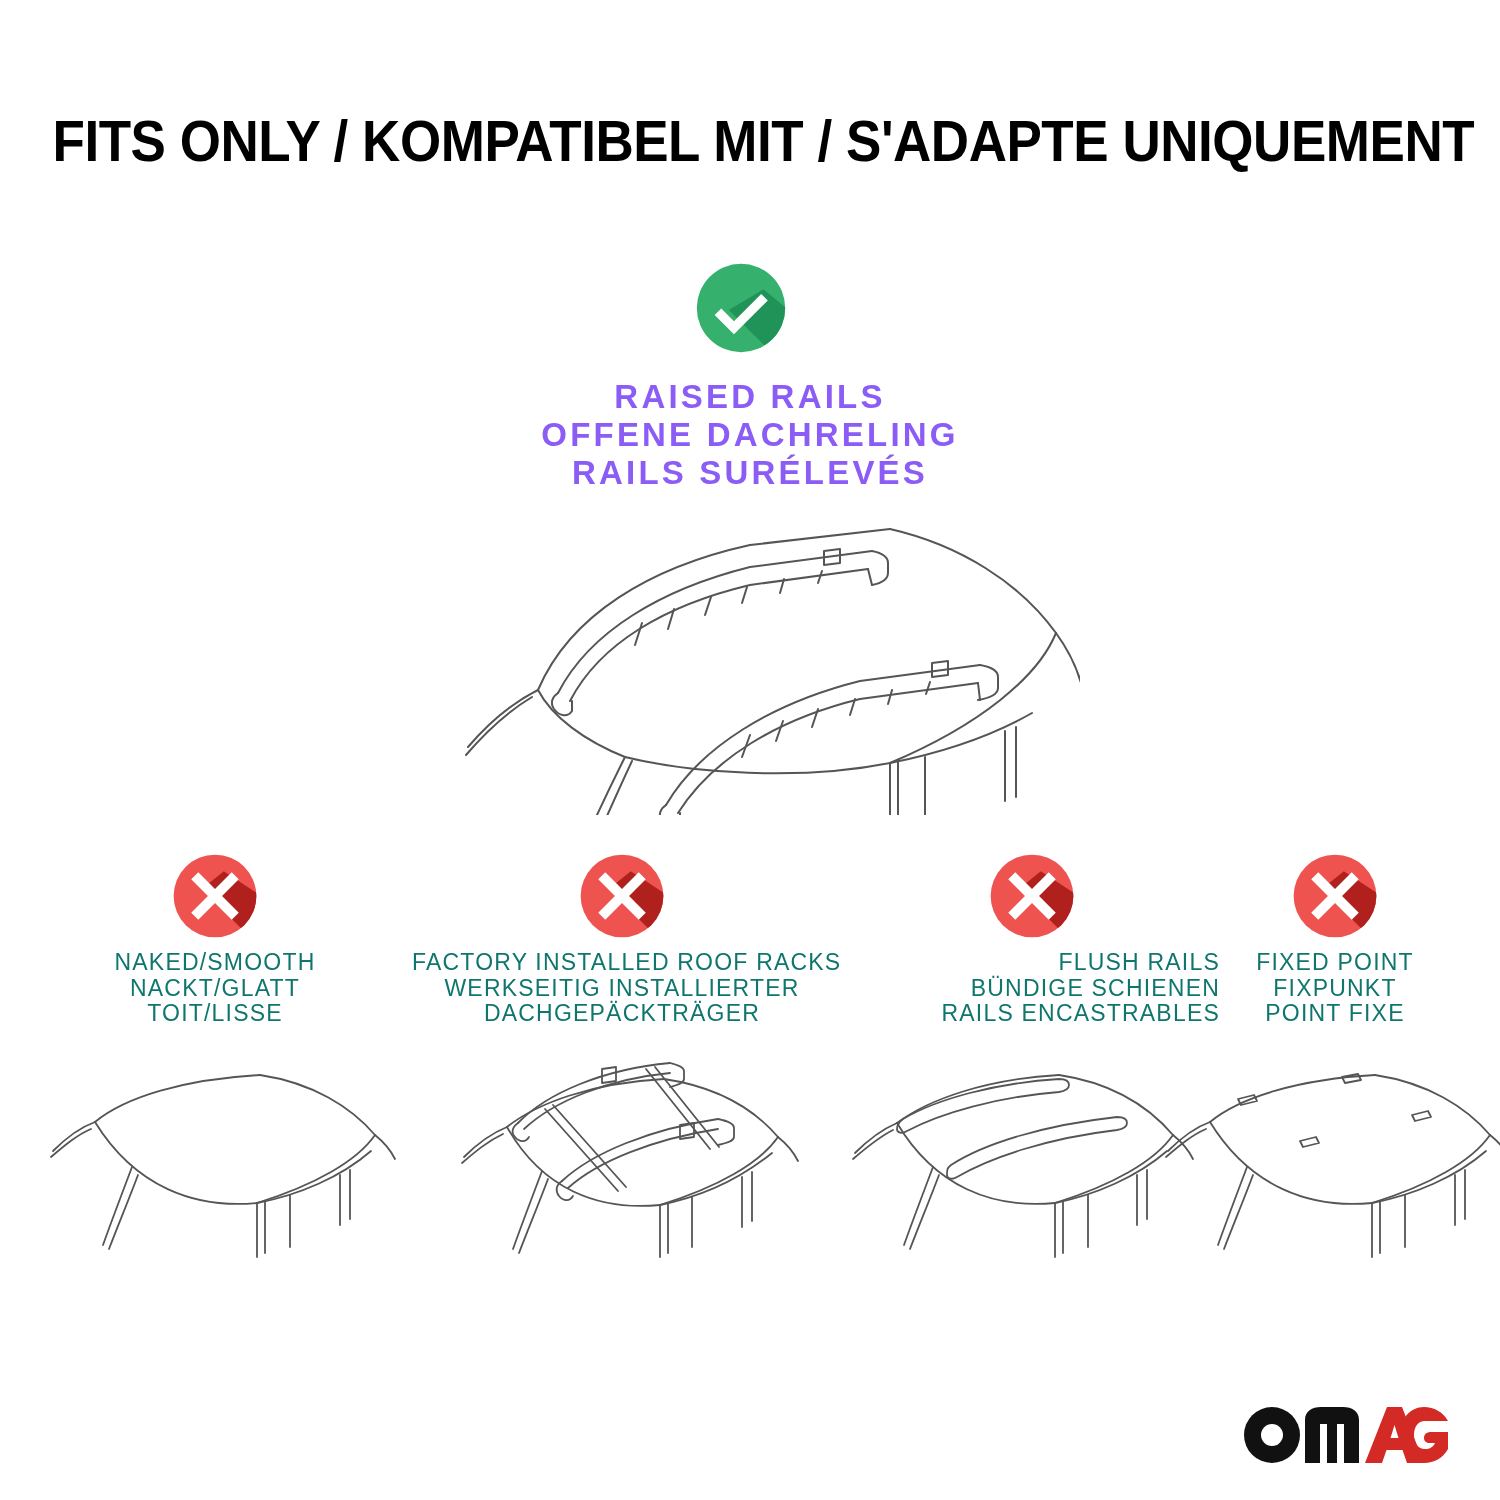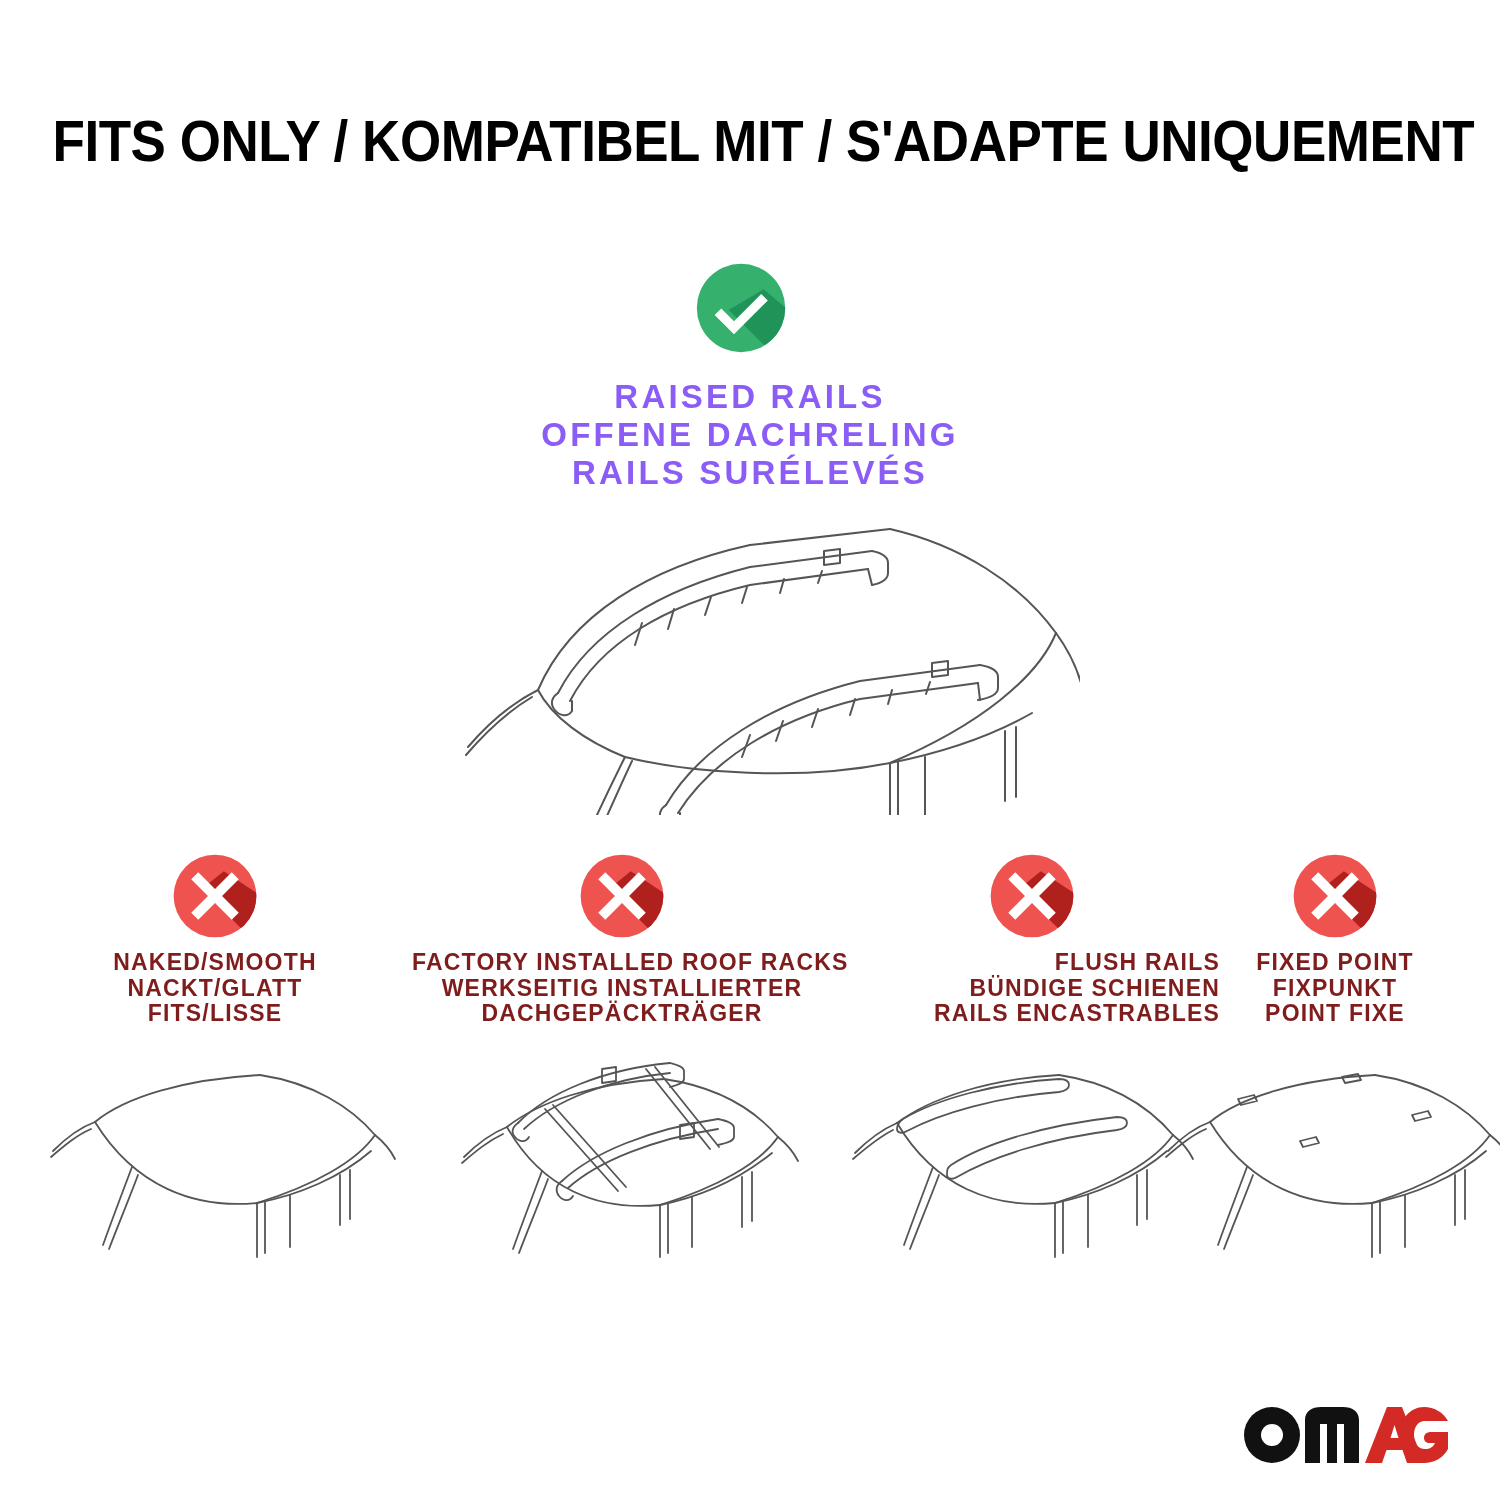--- a/index.html
+++ b/index.html
@@ -74,24 +74,24 @@
     height: 88px;
   }
   .col .labels {
     position: absolute;
     top: 98px;
     text-align: center;
     width: 100%;
   }
   .col .labels .line {
     font-size: 23px;
-    font-weight: 700;
+    font-weight: 400;
     letter-spacing: 1.2px;
     line-height: 25.5px;
-    color: #7f1d1d;
+    color: #0f766e;
     white-space: nowrap;
   }
   .col .art {
     position: absolute;
   }
 
   
   #col-0 { left: 15px;   width: 400px; }
   #col-0 .x-icon { left: 156px; top: 0; }
   #col-0 .labels { top: 98px; }
@@ -218,21 +218,21 @@
       <circle cx="50" cy="50" r="47" fill="#ef5350"></circle>
       <g clip-path="url(#xc0)">
         <polygon points="35,42 108,115 112,56 60,22" fill="#b0201c"></polygon>
       </g>
       <path d="M31 23 L50 42 L69 23 L77 31 L58 50 L77 69 L69 77 L50 58 L31 77 L23 69 L42 50 L23 31 Z" fill="#ffffff"></path>
     </svg>
   </div>
   <div class="labels">
     <div class="line">NAKED/SMOOTH</div>
     <div class="line">NACKT/GLATT</div>
-    <div class="line">FITS/LISSE</div>
+    <div class="line">TOIT/LISSE</div>
   </div>
   <div class="art">
     <svg viewBox="0 0 370 220" width="370" height="220">
       <g fill="none" stroke="#555" stroke-width="1.8" stroke-linecap="round" stroke-linejoin="round">
         <path d="M60 65 C90 40 150 22 225 18"></path>
         <path d="M225 18 C278 26 316 50 340 78"></path>
         <path d="M340 78 C322 104 280 128 222 146"></path>
         <path d="M222 146 C160 152 100 130 60 65"></path>
         <path d="M60 65 C46 70 32 80 18 94"></path>
         <path d="M56 72 C42 78 30 88 16 100"></path>

